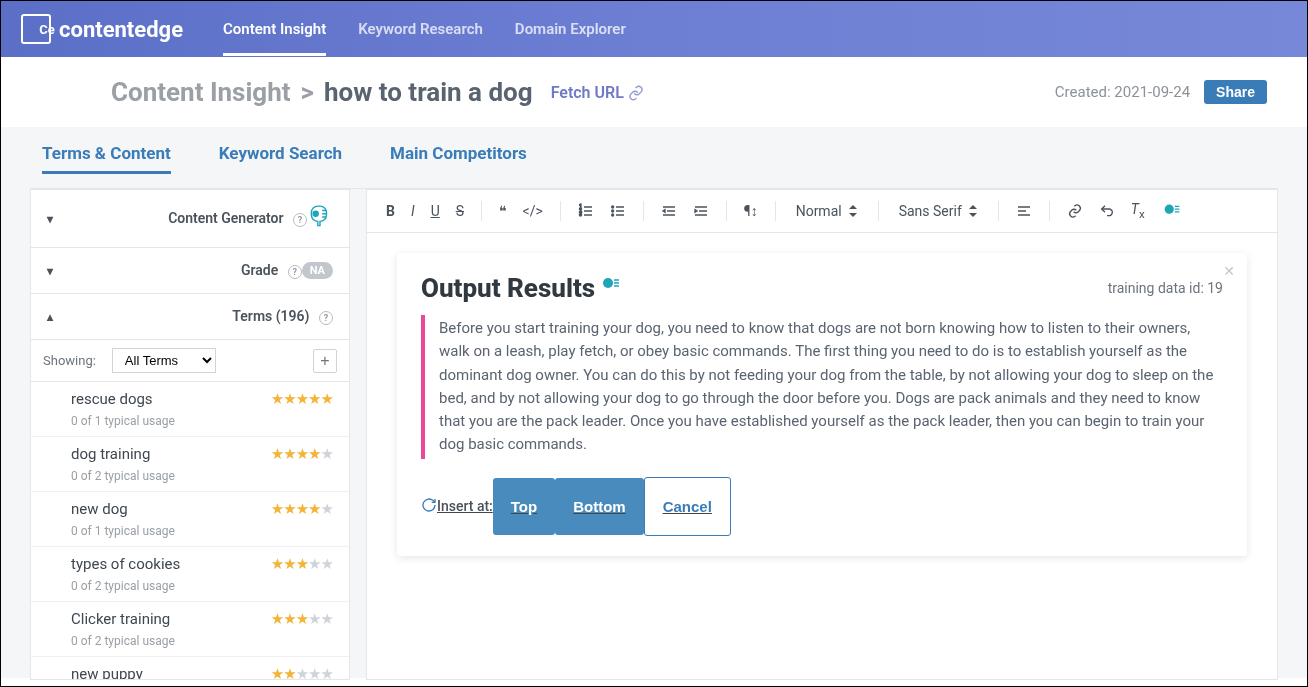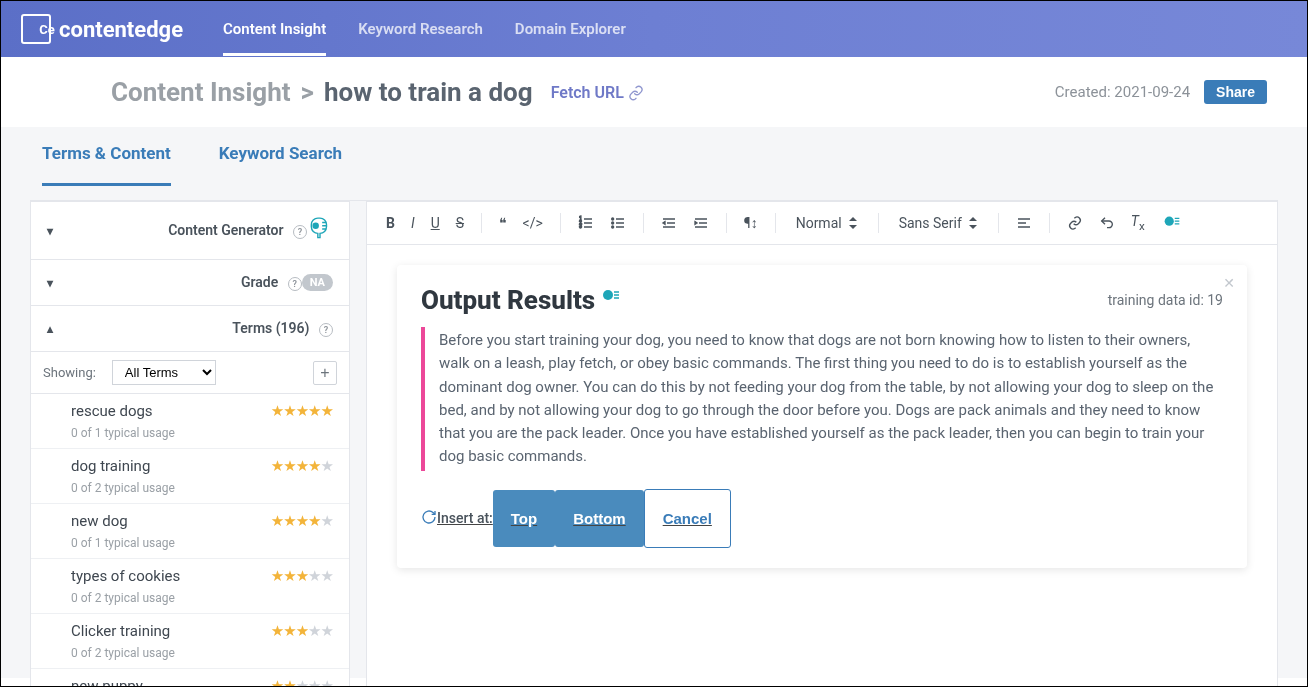--- a/index.html
+++ b/index.html
@@ -51,21 +51,21 @@
     background: #3a7cb8; color: #fff; border: none; padding: 4px 12px; font-size: 14px;
     font-weight: 600; border-radius: 3px; cursor: pointer;
   }
 
   
   .body-area { background: #f5f6f8; padding: 0 0 0 0; height: calc(100% - 56px - 78px); }
   .body-inner { max-width: 1280px; margin: 0 auto; padding: 0 16px; height: 100%; }
 
   
   .section-tabs { display: flex; gap: 48px; padding: 16px 12px 14px 12px; border-bottom: 1px solid #e4e6eb; }
-  .section-tab { font-size: 17px; font-weight: 700; color: #3a7cb8; cursor: pointer; padding-bottom: 20px; }
+  .section-tab { font-size: 17px; font-weight: 700; color: #3a7cb8; cursor: pointer; padding-bottom: 8px; }
   .section-tab.active { border-bottom: 3px solid #3a7cb8; }
 
   .columns { display: flex; gap: 16px; height: calc(100% - 60px); }
 
   
   .sidebar {
     width: 320px; background: #fff; border: 1px solid #e4e6eb;
     display: flex; flex-direction: column;
   }
   .side-row {
@@ -178,20 +178,21 @@
     <button class="share-btn">Share</button>
   </div>
 </div>
 
 <div class="body-area">
   <div class="body-inner">
 
     <div class="section-tabs">
       <div class="section-tab active">Terms &amp; Content</div>
       <div class="section-tab">Keyword Search</div>
+      <div class="section-tab">Main Competitors</div>
     </div>
 
     <div class="columns">
 
       <div class="sidebar">
         <div class="side-row">
           <span class="chev">▾</span>
           <span class="label">
             <span>Content Generator</span>
             <span class="help">?</span>

